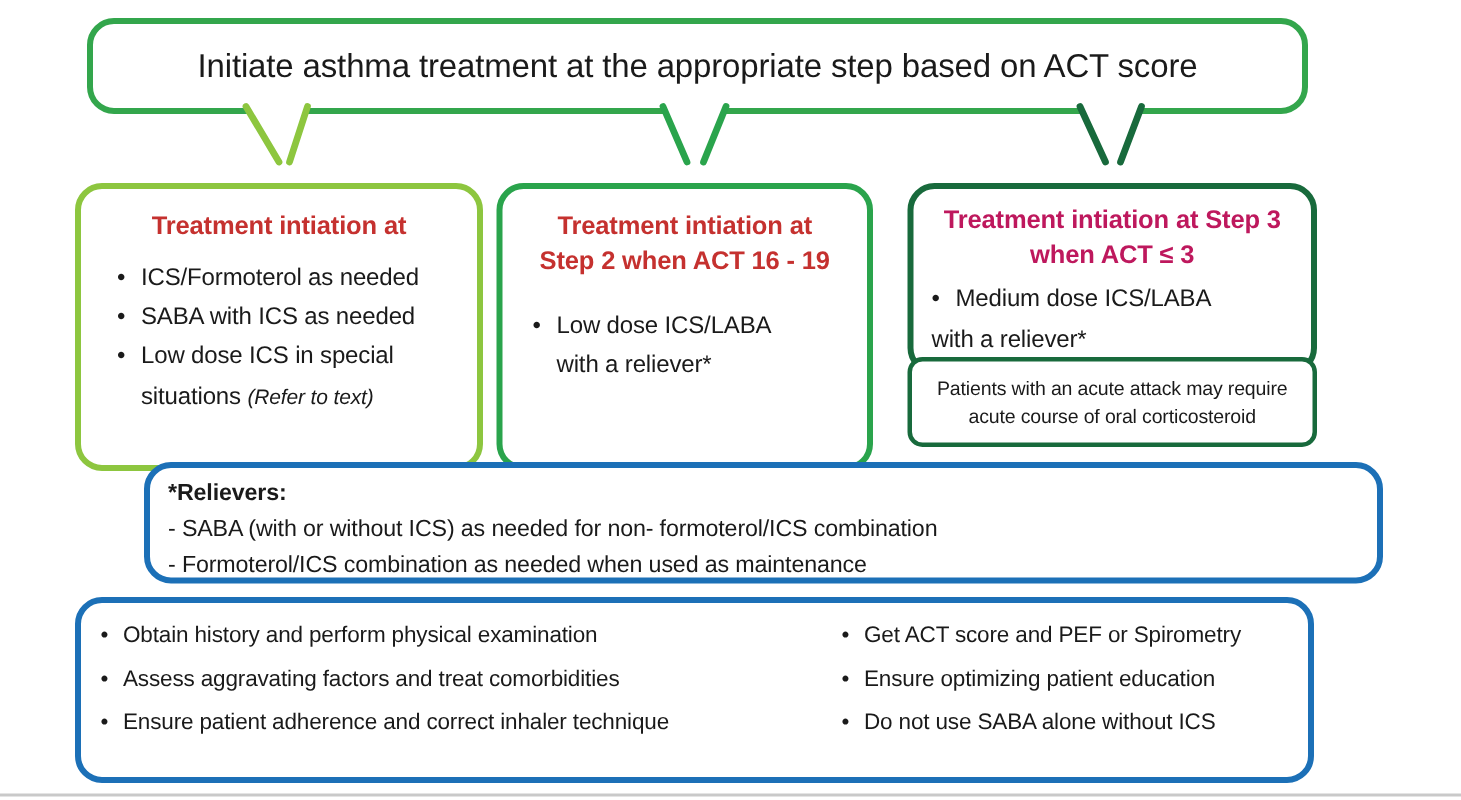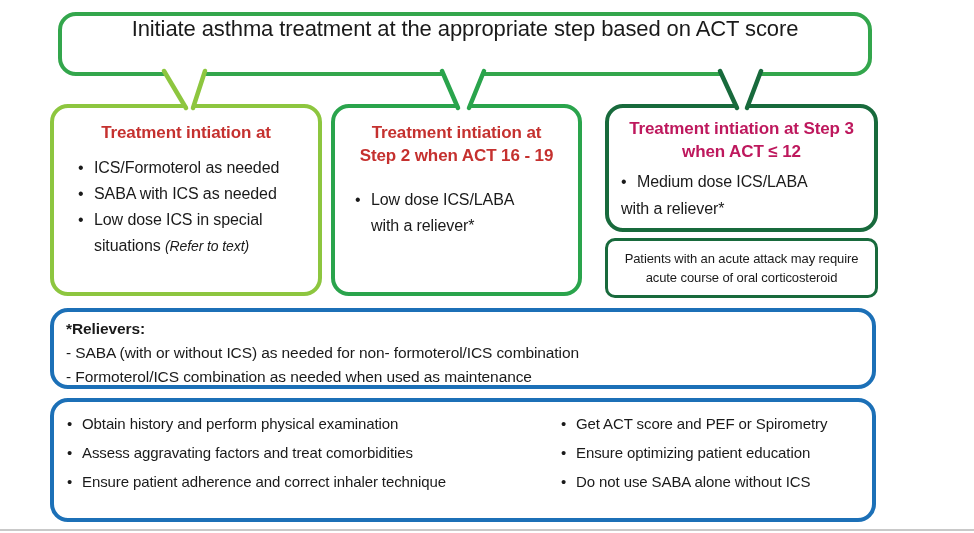--- a/index.html
+++ b/index.html
@@ -16,26 +16,26 @@
   .box {
     position: absolute;
     box-sizing: border-box;
     background: #ffffff;
     border-style: solid;
   }
   
   .top-box {
     left: 58px; top: 12px; width: 814px; height: 64px;
     border-width: 4px; border-radius: 18px;
-    display: flex; justify-content: center;
+    display: flex; align-items: center; justify-content: center;
   }
   .top-title { font-size: 22px; color: #1a1a1a; text-align: center; }
 
   
-  .step-box { border-width: 4.5px; border-radius: 18px; }
+  .step-box { border-width: 4.5px; border-radius: 18px; margin-top: 18px; }
   .step1 { left: 50px;  top: 104px; width: 272px; height: 192px; }
   .step2 { left: 331px; top: 104px; width: 251px; height: 192px; }
   .step3 { left: 605px; top: 104px; width: 273px; height: 128px; }
   .step-heading {
     font-weight: bold; font-size: 17px; line-height: 23px;
     text-align: center; margin-top: 13px; padding: 0 6px;
   }
   .step3 .step-heading { margin-top: 9px; }
   .bullets { margin-top: 11px; font-size: 16px; line-height: 26px; }
   .step1 .bullets { padding: 0 6px 0 24px; }
@@ -127,41 +127,41 @@
       <div class="bl cont">
           <span class="dot">•</span>
           <span>with a reliever*</span>
         </div>
     </div>
   </div>
 
   <div class="box step-box step3" style="border-color: rgb(24, 106, 60);">
     <div class="step-heading" style="color: #be185d;">
       <span>Treatment intiation at Step 3</span><br>
-      <span>when ACT ≤ 12</span>
+      <span>when ACT ≤ 3</span>
     </div>
     <div class="bullets">
       <div class="bl">
           <span class="dot">•</span>
           <span>Medium dose ICS/LABA</span>
         </div>
       <div class="bl cont">
           <span>with a reliever*</span>
         </div>
     </div>
   </div>
 
   <div class="box acute-box" style="border-color: rgb(24, 106, 60);">
     <div class="acute-text">
       <span>Patients with an acute attack may require</span><br>
       <span>acute course of oral corticosteroid</span>
     </div>
   </div>
 
-  <div class="box relievers-box" style="border-color: rgb(28, 112, 183);">
+  <div class="box relievers-box" style="border-color: rgb(28, 112, 183); margin-left: 46px;">
     <div class="relievers-heading">*Relievers:</div>
     <div>- SABA (with or without ICS) as needed for non- formoterol/ICS combination</div>
     <div>- Formoterol/ICS combination as needed when used as maintenance</div>
   </div>
 
   <div class="box prior-box" style="border-color: rgb(28, 112, 183);">
     <div class="prior-cols">
       <div class="prior-col-left">
         <div class="pb">
             <span class="dot">•</span>

